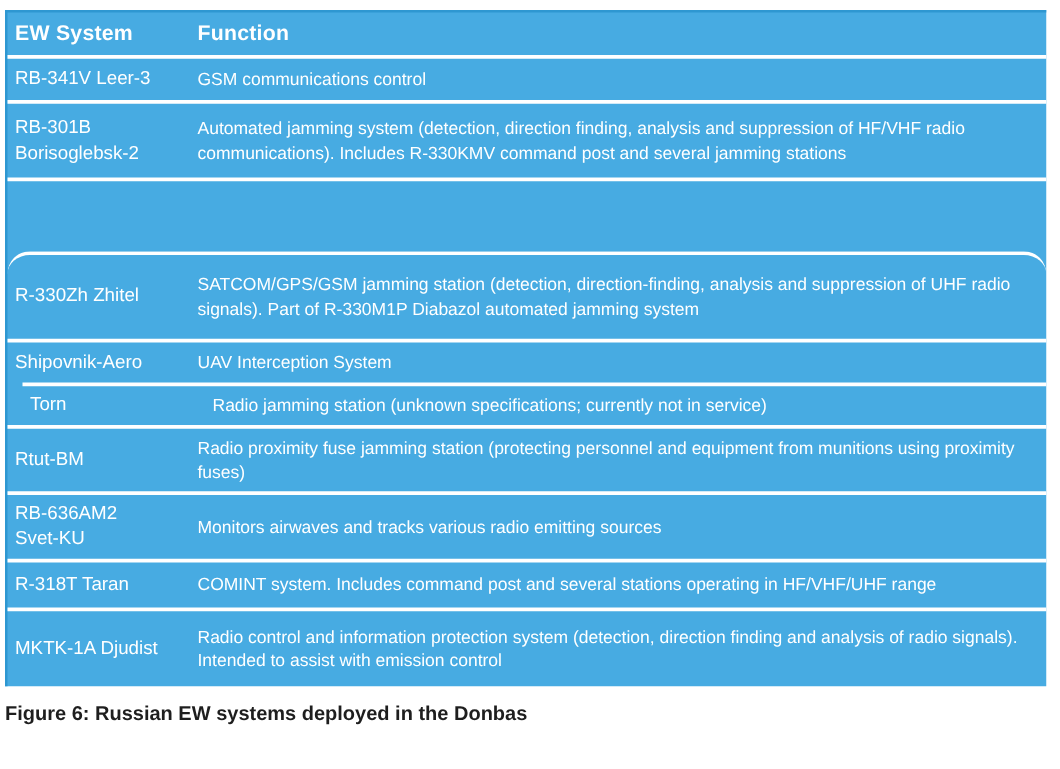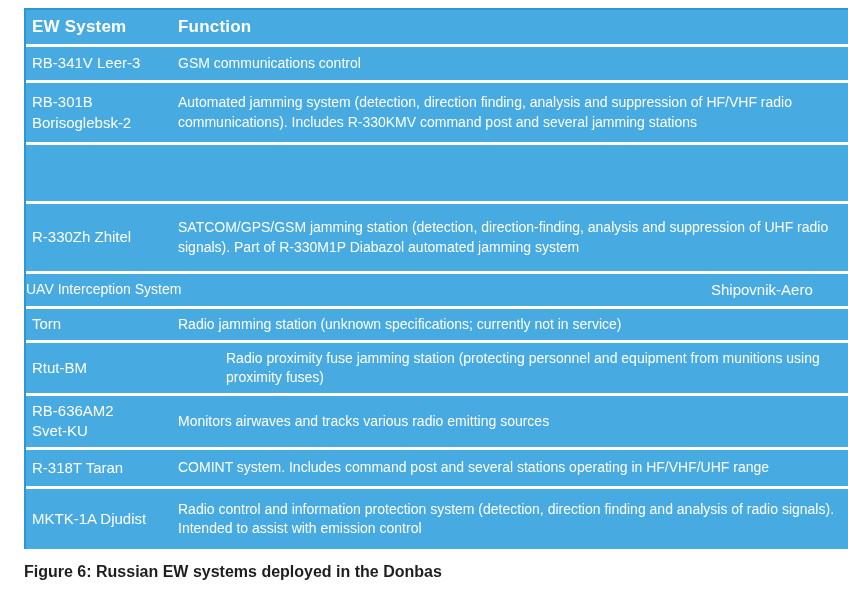--- a/index.html
+++ b/index.html
@@ -7,21 +7,21 @@
     padding: 0;
     background: #ffffff;
     width: 848px;
     height: 615px;
     font-family: "Liberation Sans", sans-serif;
     overflow: hidden;
   }
   .page {
     box-sizing: border-box;
     width: 848px;
-    padding: 8px 7px 0 24px;
+    padding: 8px 7px 0 4px;
   }
   .ew-table {
     box-sizing: border-box;
     width: 833px;
     background: var(--table_blue, #47ABE2);
     border-top: 2px solid var(--border_blue, #2E97D1);
     border-left: 2px solid var(--border_blue, #2E97D1);
     display: flex;
     flex-direction: column;
     color: var(--text_white, #ffffff);
@@ -38,24 +38,24 @@
     font-size: 17px;
     font-weight: bold;
     letter-spacing: 0.2px;
   }
   #body-rows .row {
     border-top: 3px solid var(--divider_white, #ffffff);
   }
   #body-rows .row:nth-child(1)  { min-height: 36px; }
   #body-rows .row:nth-child(2)  { min-height: 62px; justify-content: space-between; }
   #body-rows .row:nth-child(3)  { min-height: 59px; }
-  #body-rows .row:nth-child(4)  { min-height: 70px; }
+  #body-rows .row:nth-child(4)  { min-height: 70px; border-radius: 18px; }
   #body-rows .row:nth-child(5)  { min-height: 35px; }
-  #body-rows .row:nth-child(6)  { min-height: 34px; }
-  #body-rows .row:nth-child(7)  { min-height: 53px; gap: 48px; }
+  #body-rows .row:nth-child(6)  { min-height: 34px; margin-left: 12px; }
+  #body-rows .row:nth-child(7)  { min-height: 53px; }
   #body-rows .row:nth-child(8)  { min-height: 52px; align-items: center; }
   #body-rows .row:nth-child(9)  { min-height: 39px; }
   #body-rows .row:nth-child(10) { min-height: 63px; }
   .cell {
     box-sizing: border-box;
     line-height: 1.36;
   }
   .col1 {
     flex: 0 0 152px;
     width: 152px;
@@ -102,22 +102,22 @@
 
   <div class="row body-row">
   </div>
 
   <div class="row body-row">
     <div class="cell col1">R-330Zh Zhitel</div>
     <div class="cell col2">SATCOM/GPS/GSM jamming station (detection, direction-finding, analysis and suppression of UHF radio signals). Part of R-330M1P Diabazol automated jamming system</div>
   </div>
 
   <div class="row body-row">
+    <div class="cell col1">Shipovnik-Aero</div>
     <div class="cell col2">UAV Interception System</div>
-    <div class="cell col1">Shipovnik-Aero</div>
   </div>
 
   <div class="row body-row">
     <div class="cell col1">Torn</div>
     <div class="cell col2">Radio jamming station (unknown specifications; currently not in service)</div>
   </div>
 
   <div class="row body-row">
     <div class="cell col1">Rtut-BM</div>
     <div class="cell col2">Radio proximity fuse jamming station (protecting personnel and equipment from munitions using proximity fuses)</div>

